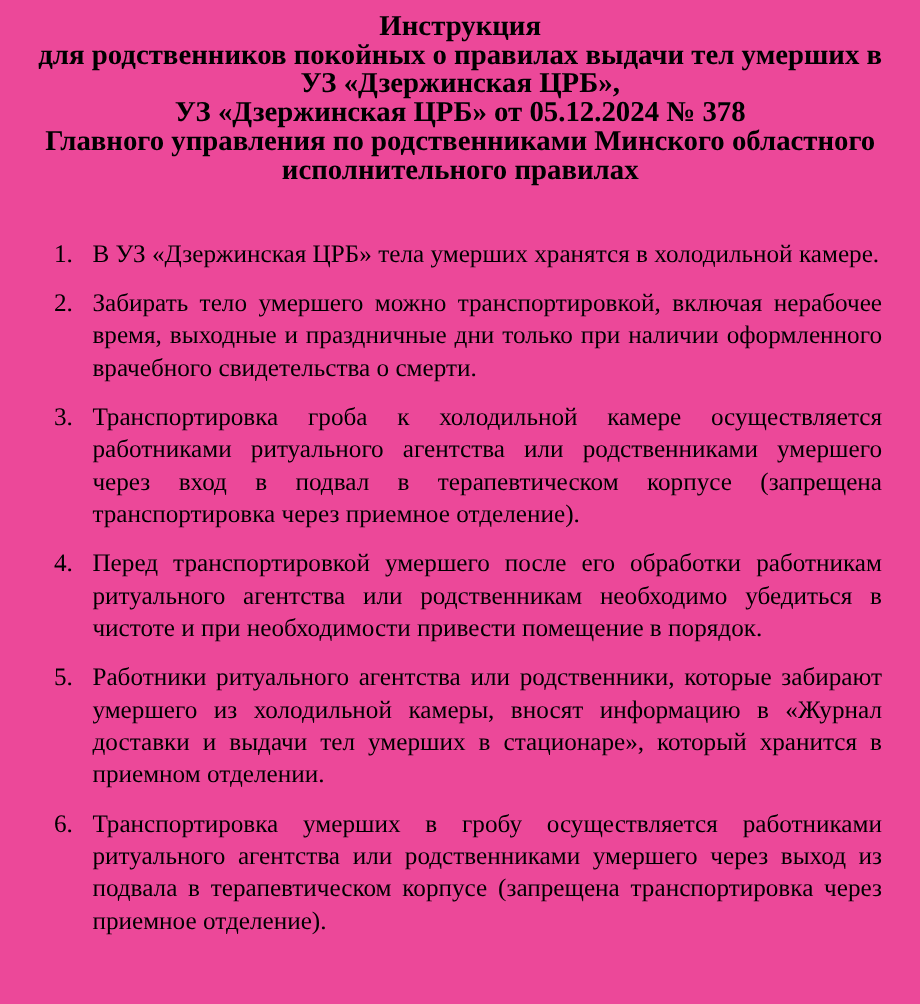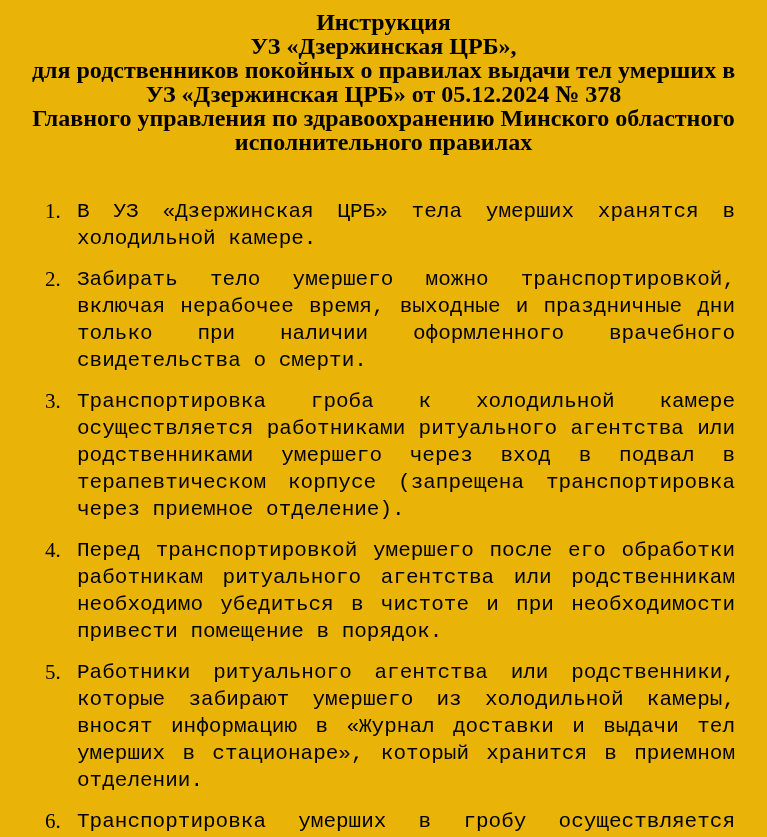--- a/index.html
+++ b/index.html
@@ -12,21 +12,21 @@
     height: 837px;
     font-family: "Liberation Serif", "DejaVu Serif", serif;
     color: #000000;
     overflow: hidden;
   }
   .page {
     box-sizing: border-box;
     width: 767px;
     height: 837px;
     padding-top: 10px;
-    background: #eab308;
+    background: #ec4899;
   }
   .title-block {
     text-align: center;
     font-weight: bold;
     font-size: 24px;
     line-height: 24px;
     padding: 0 28px;
     letter-spacing: 0;
   }
   .title-line {
@@ -44,34 +44,33 @@
     margin-bottom: 14px;
   }
   .item-num {
     flex: 0 0 32px;
     text-align: left;
   }
   .item-text {
     flex: 1;
     text-align: justify;
     hyphens: none;
-    font-family: Liberation Mono, monospace;
   }
 </style>
 </head>
 <body>
 
 <div class="page">
 
   <header class="title-block">
     <div class="title-line">Инструкция</div>
+    <div class="title-line">для родственников покойных о правилах выдачи тел умерших в</div>
     <div class="title-line">УЗ «Дзержинская ЦРБ»,</div>
-    <div class="title-line">для родственников покойных о правилах выдачи тел умерших в</div>
     <div class="title-line">УЗ «Дзержинская ЦРБ» от 05.12.2024 № 378</div>
-    <div class="title-line">Главного управления по здравоохранению Минского областного</div>
+    <div class="title-line">Главного управления по родственниками Минского областного</div>
     <div class="title-line">исполнительного правилах</div>
   </header>
 
   <ol class="instruction-list">
     <li class="list-item">
       <span class="item-num">1.</span>
       <span class="item-text">В УЗ «Дзержинская ЦРБ» тела умерших хранятся в холодильной камере.</span>
     </li>
     <li class="list-item">
       <span class="item-num">2.</span>

